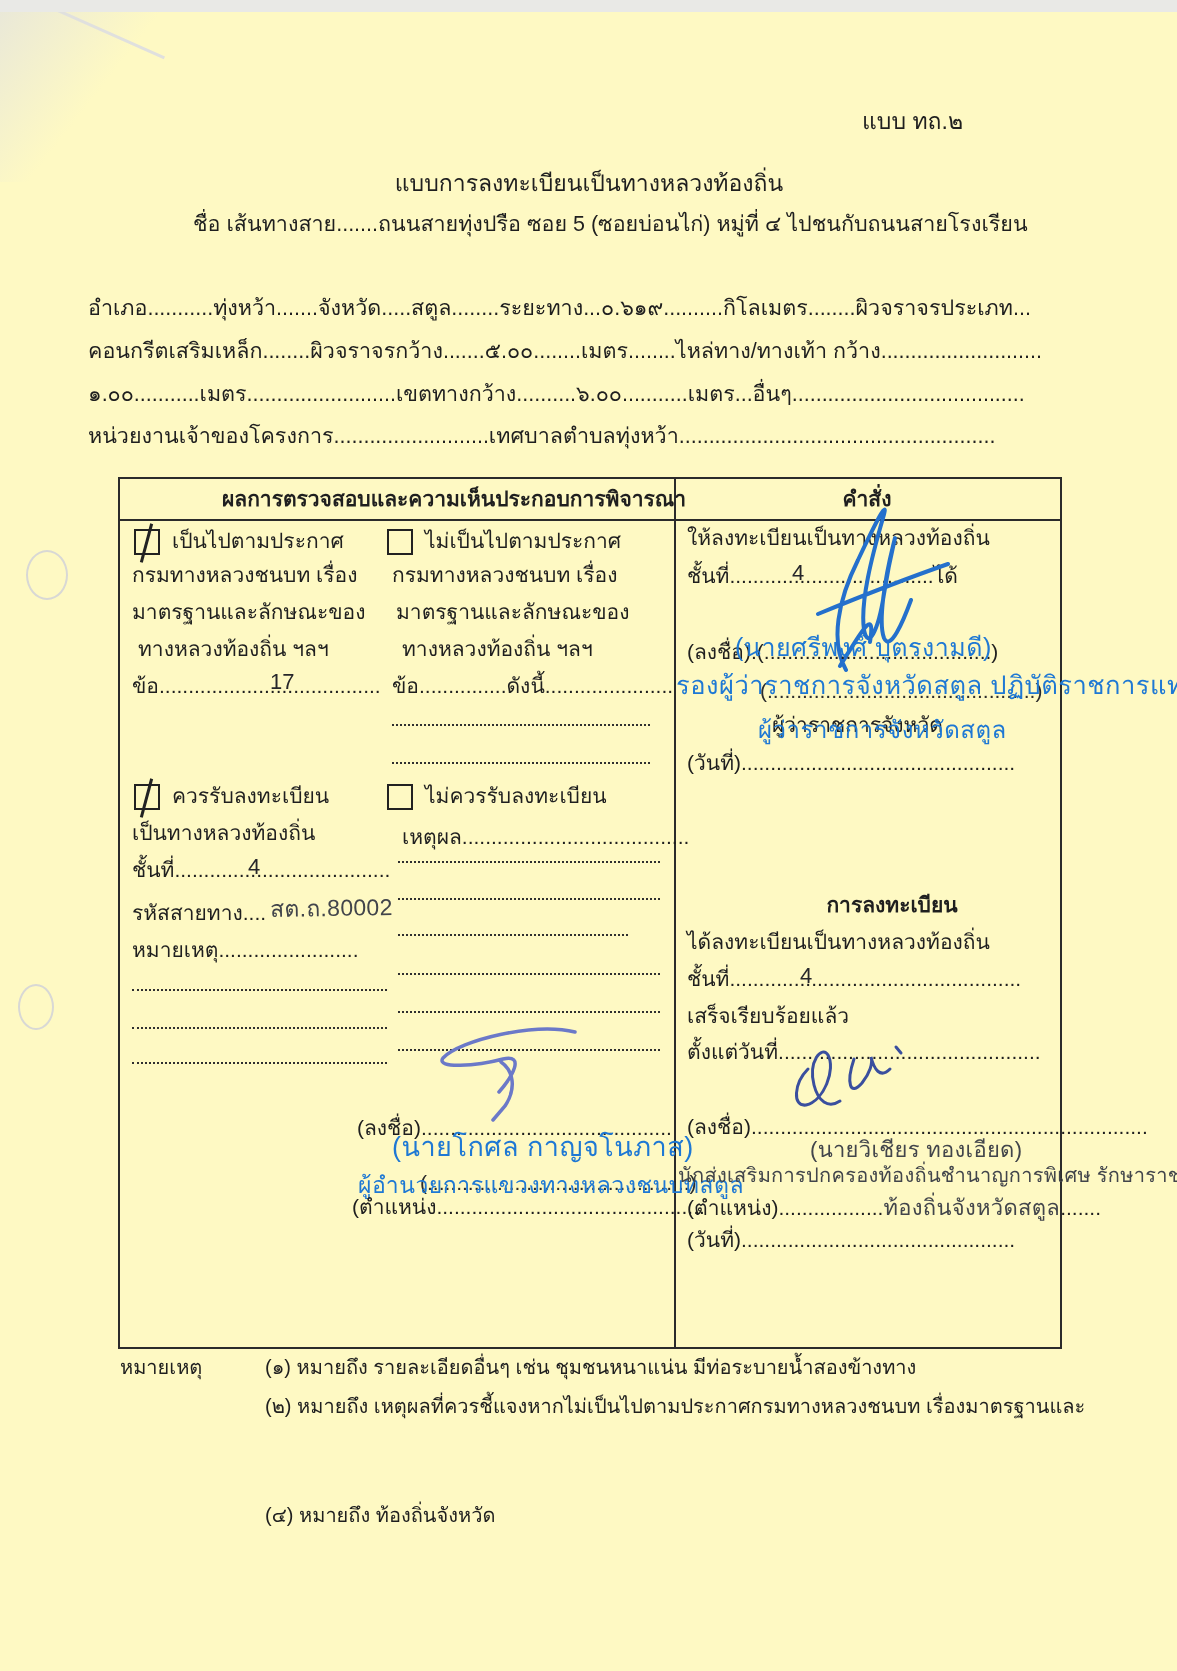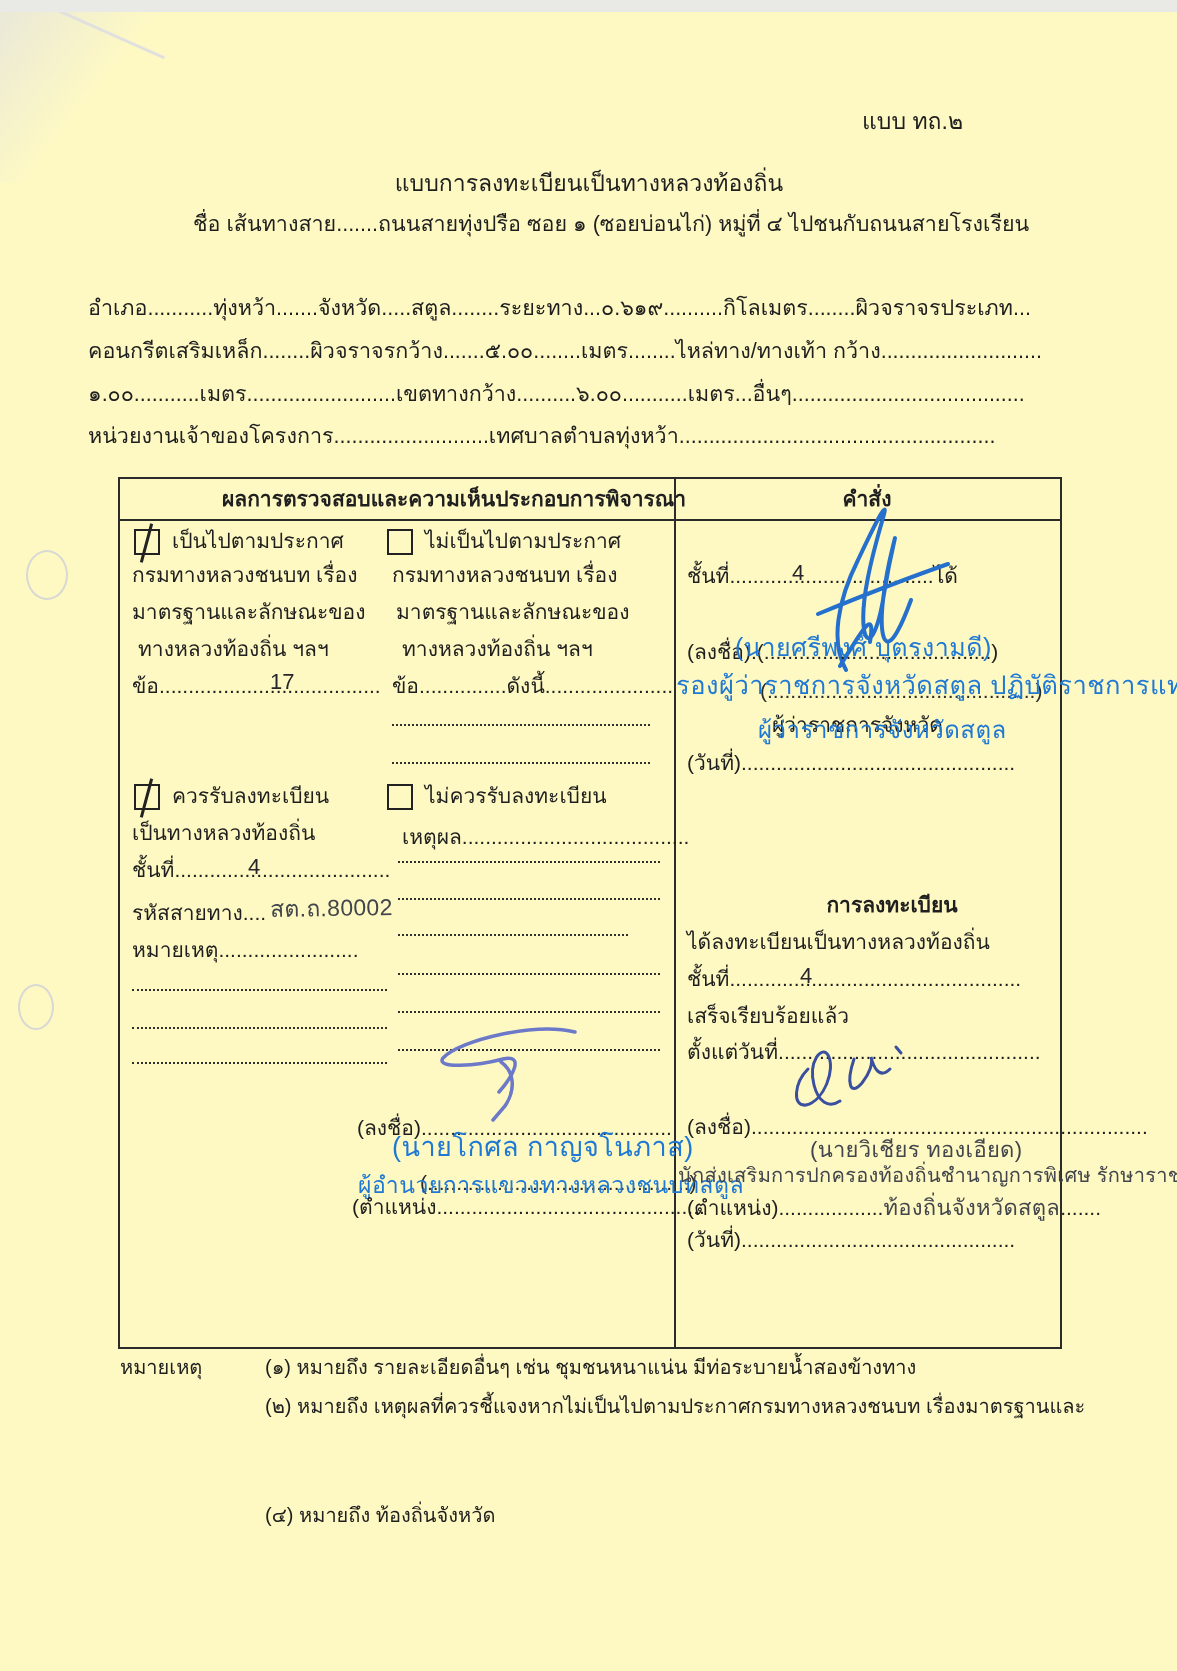--- a/index.html
+++ b/index.html
@@ -37,21 +37,21 @@
 <div class="page">
 
   <div class="crease"></div>
   <div class="crease2"></div>
   <div class="punch" style="left:26px;top:538px;width:38px;height:46px;"></div>
   <div class="punch" style="left:18px;top:972px;width:32px;height:42px;"></div>
 
   <div class="t" style="left:862px;top:96px;font-size:23px;">แบบ ทถ.๒</div>
   <div class="t center" style="left:144px;top:158px;width:890px;font-size:23px;">แบบการลงทะเบียนเป็นทางหลวงท้องถิ่น</div>
 
-  <div class="t" style="left:193px;top:199px;font-size:21.5px;">ชื่อ เส้นทางสาย.......ถนนสายทุ่งปรือ ซอย ๑ (ซอยบ่อนไก่) หมู่ที่ ๔  ไปชนกับถนนสายโรงเรียน</div>
+  <div class="t" style="left:193px;top:199px;font-size:21.5px;">ชื่อ เส้นทางสาย.......ถนนสายทุ่งปรือ ซอย 5 (ซอยบ่อนไก่) หมู่ที่ ๔  ไปชนกับถนนสายโรงเรียน</div>
   <div class="t" style="left:88px;top:283px;font-size:21.5px;">อำเภอ...........ทุ่งหว้า.......จังหวัด.....สตูล........ระยะทาง...๐.๖๑๙..........กิโลเมตร........ผิวจราจรประเภท...</div>
   <div class="t" style="left:88px;top:326px;font-size:21.5px;">คอนกรีตเสริมเหล็ก........ผิวจราจรกว้าง.......๕.๐๐........เมตร........ไหล่ทาง/ทางเท้า กว้าง...........................</div>
   <div class="t" style="left:88px;top:369px;font-size:21.5px;">๑.๐๐...........เมตร.........................เขตทางกว้าง..........๖.๐๐...........เมตร...อื่นๆ.......................................</div>
   <div class="t" style="left:88px;top:411px;font-size:21.5px;">หน่วยงานเจ้าของโครงการ..........................เทศบาลตำบลทุ่งหว้า.....................................................</div>
 
   <div class="tbl">
     <div class="vdiv"></div>
     <div class="hhead"></div>
 
     <div class="cellt bold center" style="left:0;top:6px;width:668px;">ผลการตรวจสอบและความเห็นประกอบการพิจารณา</div>
@@ -98,20 +98,21 @@
 
     <svg class="sig" style="left:295px;top:535px;" width="175" height="115" viewBox="0 0 175 115">
       <path d="M160,18 C120,8 45,26 28,44 C20,55 62,52 88,45 C110,40 98,62 84,78 M86,48 C98,56 102,74 90,92 L78,106" fill="none" stroke="#6b79c8" stroke-width="3.5" stroke-linecap="round"></path>
     </svg>
     <div class="cellt" style="left:237px;top:635px;text-align:center;">(ลงชื่อ)...........................................</div>
     <div class="cellt stampB" style="left:272px;top:655px;font-size:27px;text-align:right;">(นายโกศล   กาญจโนภาส)</div>
     <div class="cellt paren" style="left:300px;top:690px;">(.............................................)</div>
     <div class="cellt stampB" style="left:238px;top:693px;font-size:23px;">ผู้อำนวยการแขวงทางหลวงชนบทสตูล</div>
     <div class="cellt" style="left:232px;top:714px;">(ตำแหน่ง..............................................</div>
 
+    <div class="cellt" style="left:567px;top:45px;">ให้ลงทะเบียนเป็นทางหลวงท้องถิ่น</div>
     <div class="cellt" style="left:567px;top:83px;">ชั้นที่...................................ได้</div>
     <div class="cellt hand" style="left:672px;top:80px;font-size:22px;">4</div>
     <svg class="sig" style="left:660px;top:3px;" width="175" height="195" viewBox="0 0 175 195">
       <path d="M66,188 C50,160 58,118 78,78 C95,42 110,12 103,36 C92,74 80,120 84,148 C88,168 98,150 104,112 C110,74 119,40 113,64 C105,96 98,140 104,156 C110,170 123,140 131,118 M38,132 C72,118 122,98 168,82 M60,184 C80,152 96,122 90,160" fill="none" stroke="#2470cc" stroke-width="4" stroke-linecap="round"></path>
     </svg>
     <div class="cellt" style="left:567px;top:159px;">(ลงชื่อ).(.......................................)</div>
     <div class="cellt stampB" style="left:615px;top:155px;font-size:25px;">(นายศรีพงศ์   บุตรงามดี)</div>
     <div class="cellt paren" style="left:640px;top:198px;">(..............................................)</div>
     <div class="cellt stampB" style="left:556px;top:193px;font-size:25.5px;">รองผู้ว่าราชการจังหวัดสตูล ปฏิบัติราชการแทน</div>
     <div class="cellt" style="left:652px;top:232px;">ผู้ว่าราชการจังหวัด</div>

